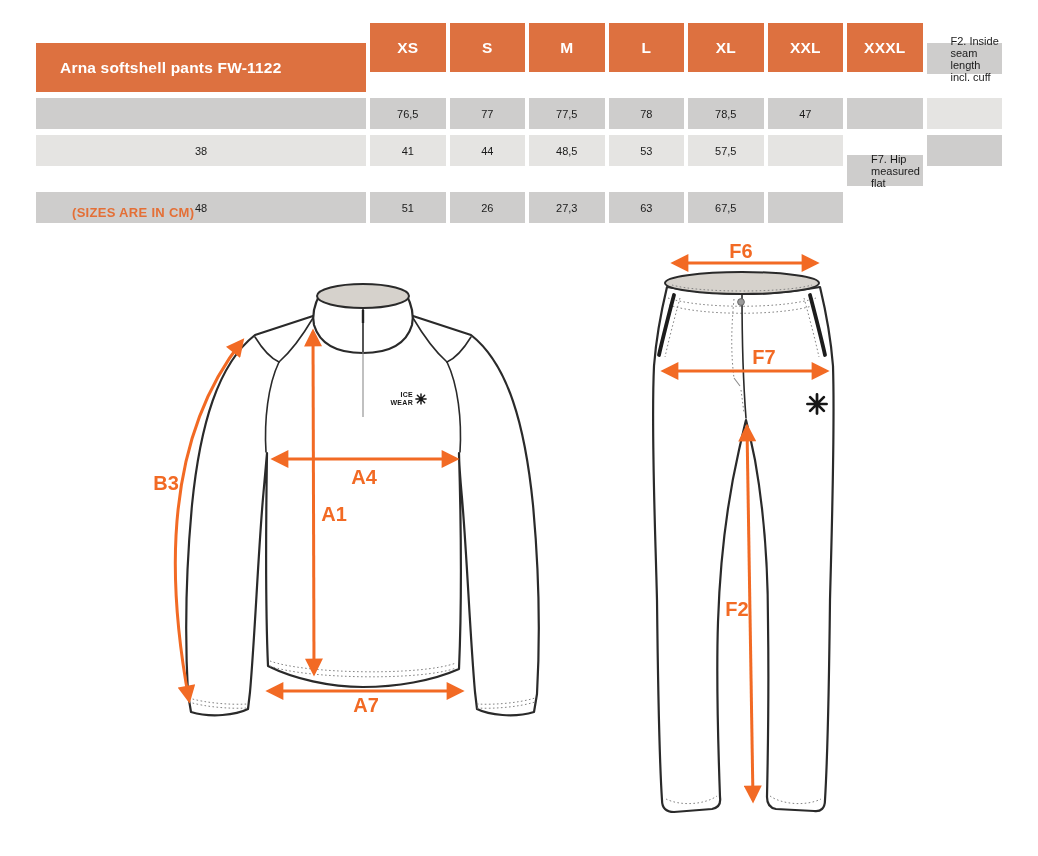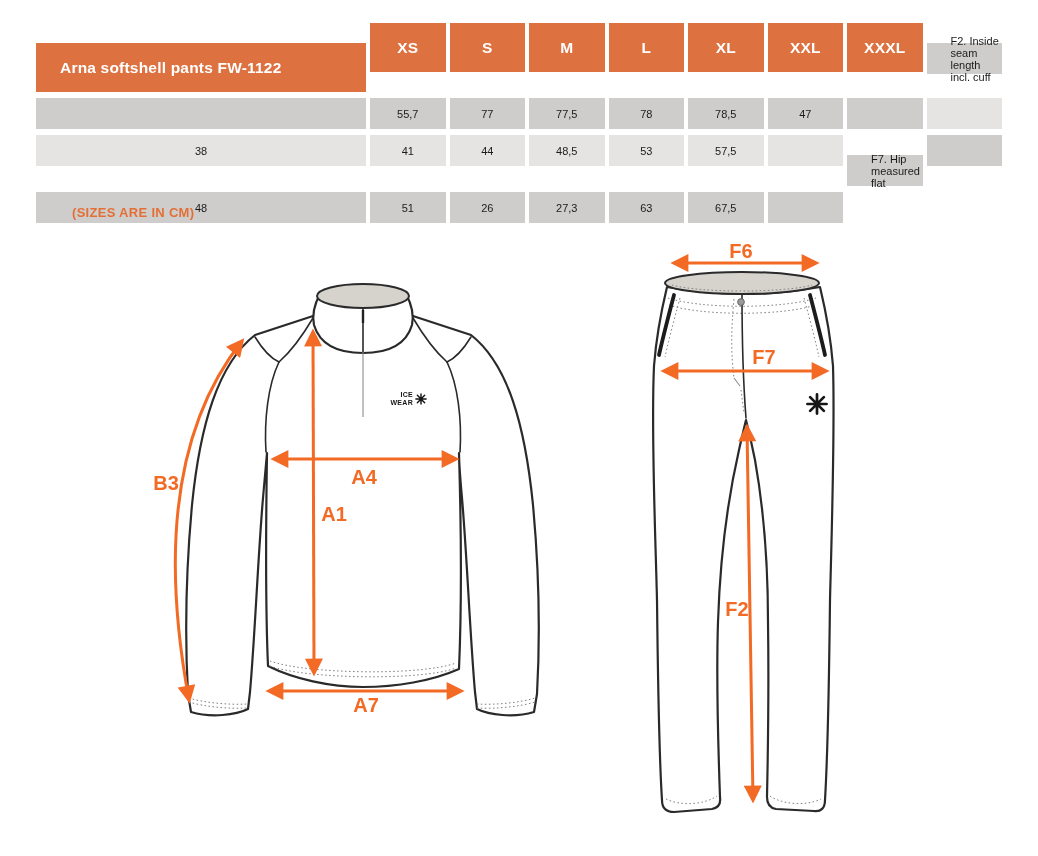--- a/index.html
+++ b/index.html
@@ -54,21 +54,21 @@
   <div class="cell th">XS</div>
   <div class="cell th">S</div>
   <div class="cell th">M</div>
   <div class="cell th">L</div>
   <div class="cell th">XL</div>
   <div class="cell th">XXL</div>
   <div class="cell th">XXXL</div>
 
   <div class="cell td row-a label-cell">F2. Inside seam length incl. cuff</div>
   <div class="cell td row-a"></div>
-  <div class="cell td row-a">55,7</div>
+  <div class="cell td row-a">76,5</div>
   <div class="cell td row-a">77</div>
   <div class="cell td row-a">77,5</div>
   <div class="cell td row-a">78</div>
   <div class="cell td row-a">78,5</div>
   <div class="cell td row-a">47</div>
   <div class="cell td row-a"></div>
 
   <div class="cell td row-b"></div>
   <div class="cell td row-b">38</div>
   <div class="cell td row-b">41</div>

